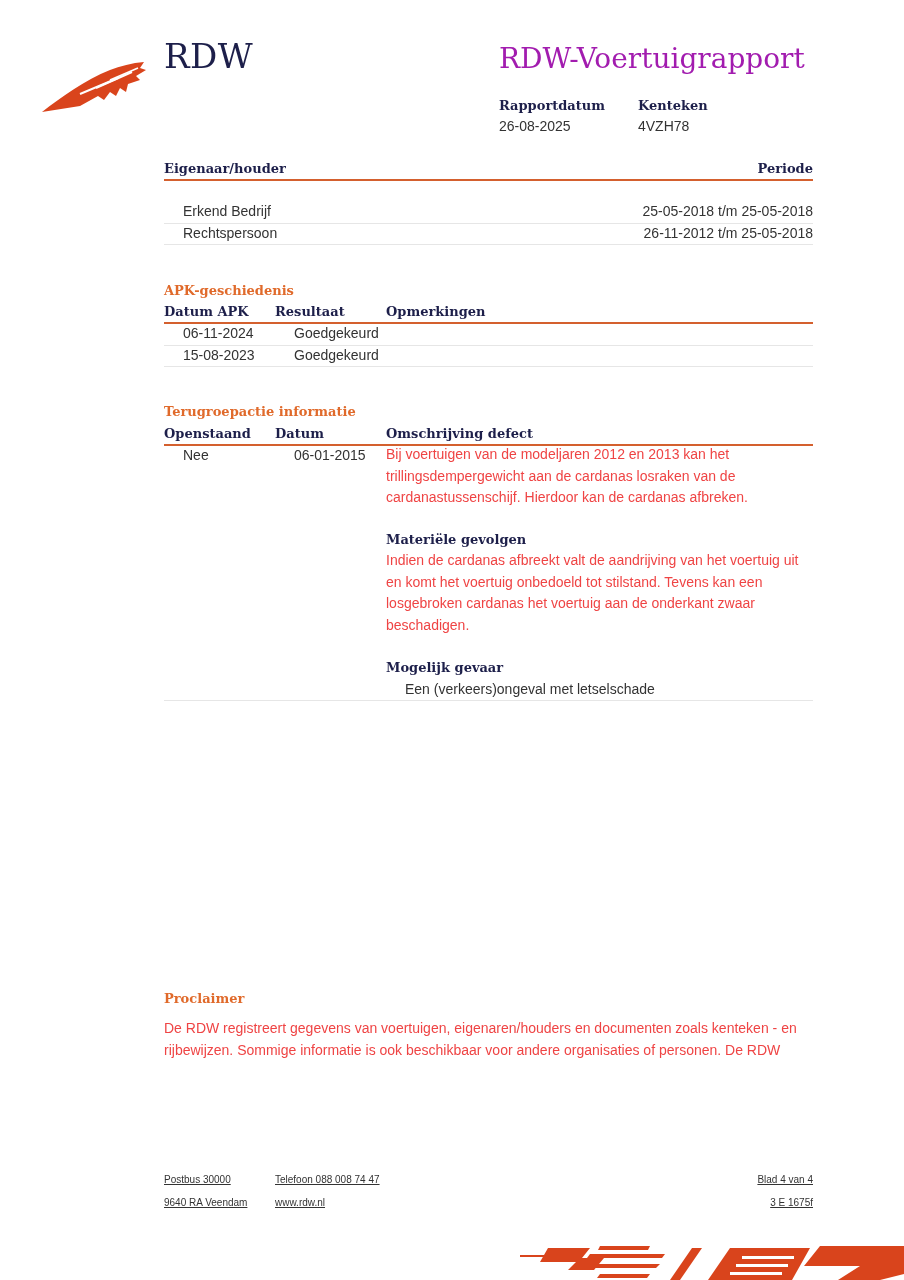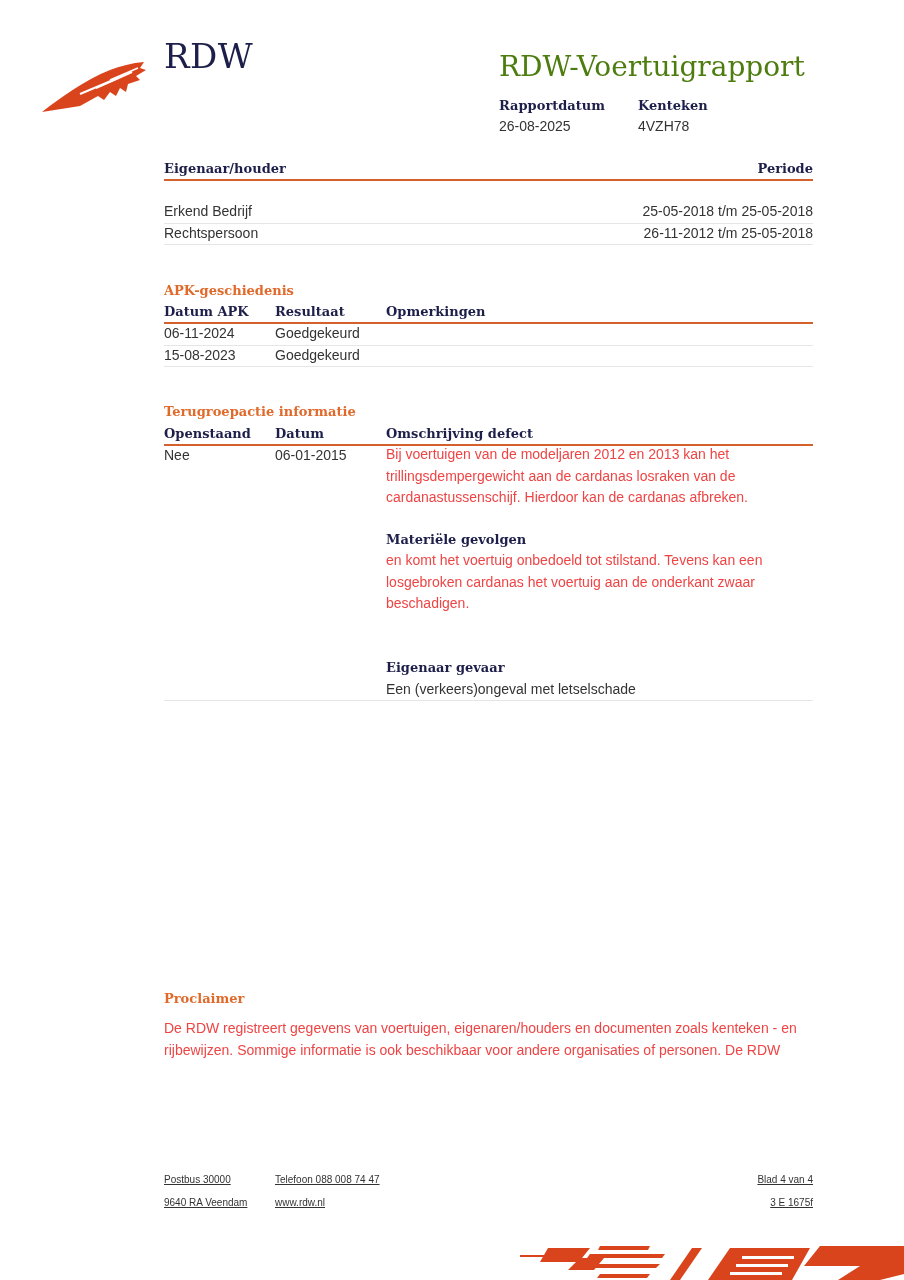--- a/index.html
+++ b/index.html
@@ -3,26 +3,26 @@
 <meta charset="utf-8">
 <style>
   html, body { margin:0; padding:0; }
   body {
     width:904px; height:1280px; position:relative; overflow:hidden;
     background:#ffffff; color:#2b2b33;
     font-family:"Liberation Sans", sans-serif;
   }
   .abs { position:absolute; }
   .logo-text { left:164px; top:36px; font-size:34px; color:#1d1f4a; letter-spacing:0.5px; font-family:"DejaVu Serif", serif; }
-  .report-title { left:499px; top:42px; font-size:28px; color:#4d7c0f; font-family:"DejaVu Serif", serif;margin-top:8px; }
+  .report-title { left:499px; top:42px; font-size:28px; color:#a21caf; font-family:"DejaVu Serif", serif; }
   .meta-label { font-size:13px; font-weight:bold; color:#1d1f4a; font-family:"DejaVu Serif", serif; }
   .meta-value { font-size:14px; color:#333; }
   .section-title { font-size:13px; font-weight:bold; color:#e06a2b; font-family:"DejaVu Serif", serif; }
   .th { font-size:13px; font-weight:bold; color:#1d1f4a; font-family:"DejaVu Serif", serif; }
-  .td { font-size:14px; color:#333; }
+  .td { font-size:14px; color:#333;margin-left:19px; }
   .rule { height:2px; background:#d4602e; left:164px; width:649px; }
   .thin { height:1px; background:#e6e6e6; left:164px; width:649px; }
   .para { font-size:14px; color:#ef4444; line-height:21.5px; }
   .footer { font-size:10px; color:#333;text-decoration:underline; }
 </style>
 </head>
 <body>
 
 <svg class="abs" style="left:40px;top:58px" width="110" height="56" viewBox="0 0 110 56">
   <path d="M2 54 C20 40 45 22 70 12 C80 8 92 5 104 4 L100 10 L106 12 L96 18 L100 22 L88 26 L86 34 L80 30 L76 38 L70 34 L64 42 L58 38 L40 48 Z" fill="#d9441c"></path>
@@ -68,25 +68,26 @@
 <div class="abs rule" style="top:444px"></div>
 <div class="abs td" style="left:164px;top:447px">Nee</div>
 <div class="abs td" style="left:275px;top:447px">06-01-2015</div>
 <div class="abs para" style="left:386px;top:444px;width:430px">
   <div>Bij voertuigen van de modeljaren 2012 en 2013 kan het</div>
   <div>trillingsdempergewicht aan de cardanas losraken van de</div>
   <div>cardanastussenschijf. Hierdoor kan de cardanas afbreken.</div>
 </div>
 <div class="abs th" style="left:386px;top:532px">Materiële gevolgen</div>
 <div class="abs para" style="left:386px;top:550px;width:430px">
+  <div>Indien de cardanas afbreekt valt de aandrijving van het voertuig uit</div>
   <div>en komt het voertuig onbedoeld tot stilstand. Tevens kan een</div>
   <div>losgebroken cardanas het voertuig aan de onderkant zwaar</div>
   <div>beschadigen.</div>
 </div>
-<div class="abs th" style="left:386px;top:660px">Eigenaar gevaar</div>
+<div class="abs th" style="left:386px;top:660px">Mogelijk gevaar</div>
 <div class="abs td" style="left:386px;top:681px">Een (verkeers)ongeval met letselschade</div>
 <div class="abs thin" style="top:700px"></div>
 
 <div class="abs section-title" style="left:164px;top:991px">Proclaimer</div>
 <div class="abs para" style="left:164px;top:1018px;width:660px">
   <div>De RDW registreert gegevens van voertuigen, eigenaren/houders en documenten zoals kenteken - en</div>
   <div>rijbewijzen. Sommige informatie is ook beschikbaar voor andere organisaties of personen. De RDW</div>
 </div>
 
 <div class="abs footer" style="left:164px;top:1174px">Postbus 30000</div>

